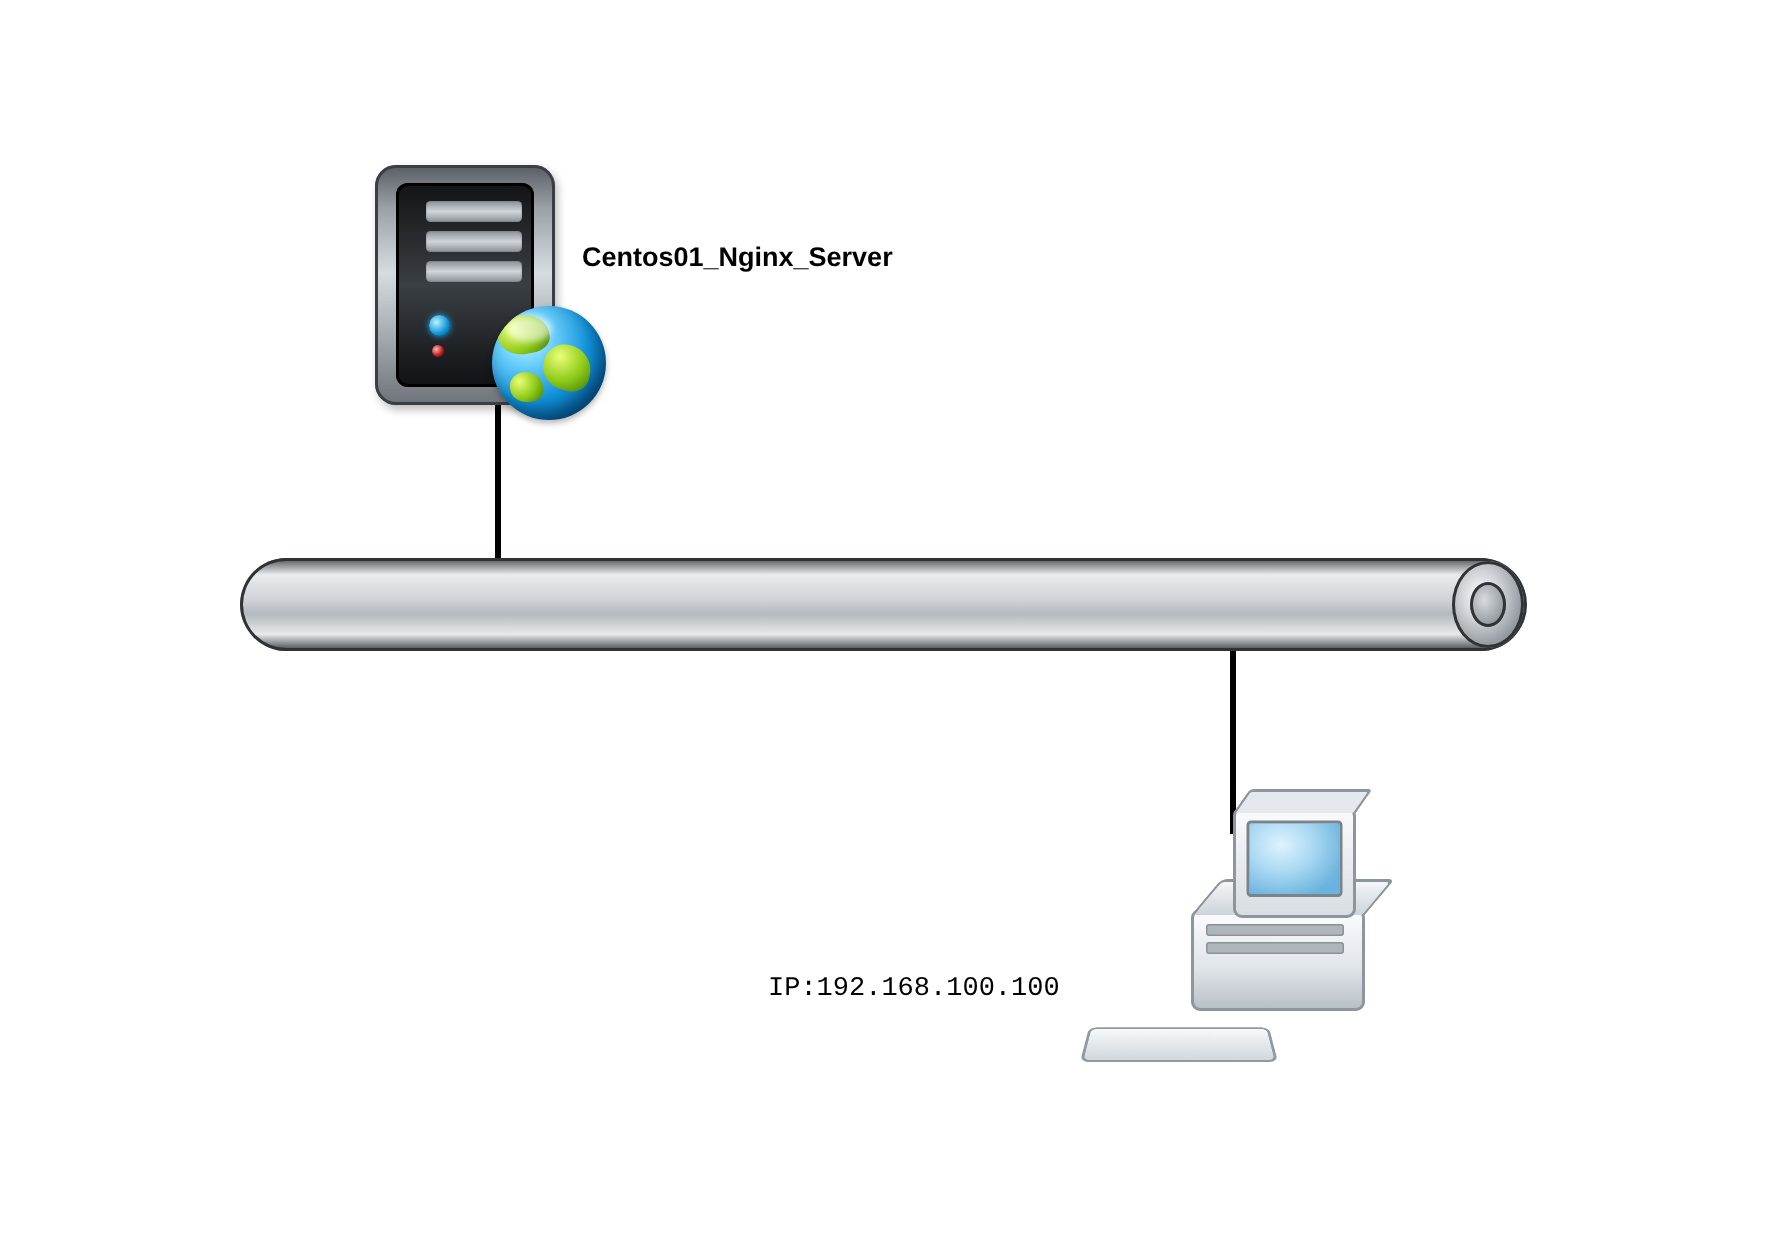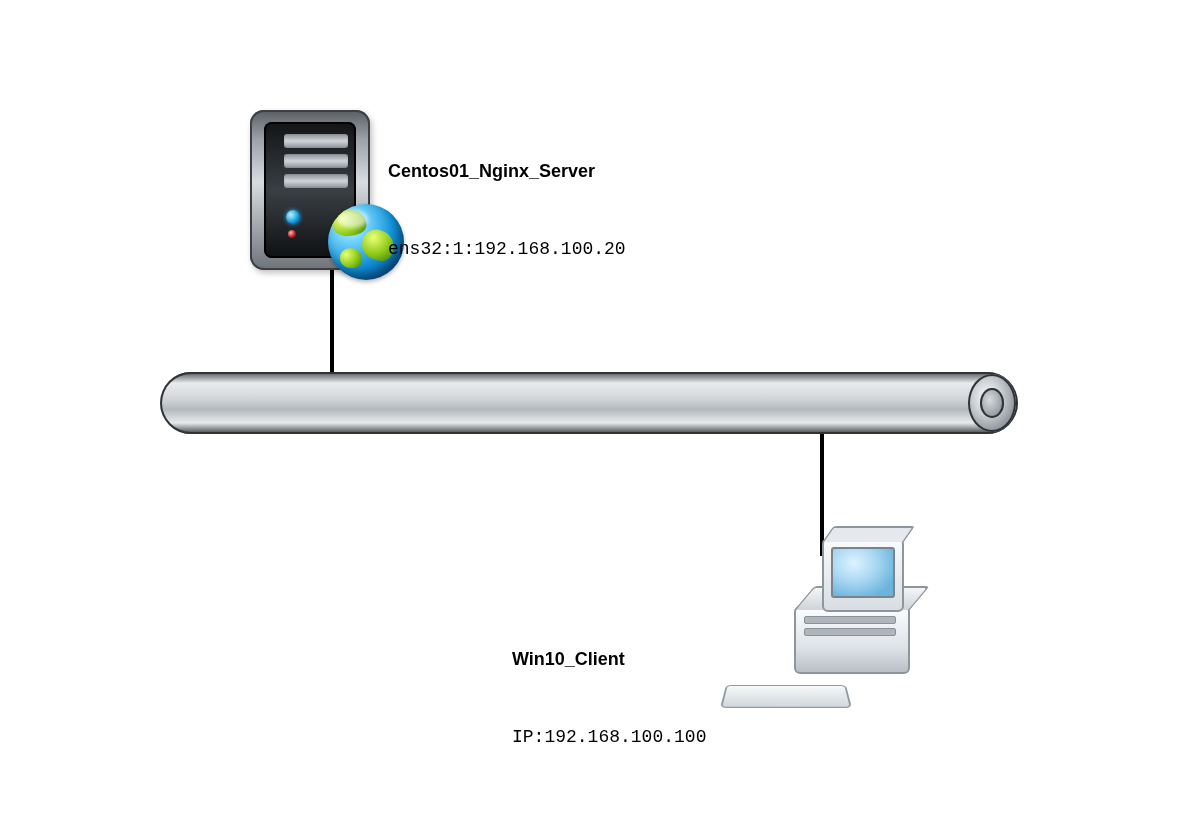--- a/index.html
+++ b/index.html
@@ -223,32 +223,30 @@
     <div class="globe" style="left:78px; top:104px;">
       <div class="land1"></div>
         <div class="land2"></div>
         <div class="land3"></div>
       <div class="hi"></div>
     </div>
   </div>
 
   <div class="abs textblock" style="left:388px; top:106px;">
     <div class="title">Centos01_Nginx_Server</div>
-    <div>ens32:1:192.168.100.20</div>
   </div>
 
   <div class="pc abs" style="left:730px; top:548px;">
     <div class="tower">
       <div class="slot" style="top:8px;"></div>
       <div class="slot" style="top:20px;"></div>
     </div>
     <div class="monitor">
         <div class="screen"></div>
       </div>
     <div class="keyboard"></div>
   </div>
 
   <div class="abs textblock" style="left:512px; top:594px;">
-    <div class="title">Win10_Client</div>
     <div>IP:192.168.100.100</div>
   </div>
 
 </div>
 
 </body></html>

